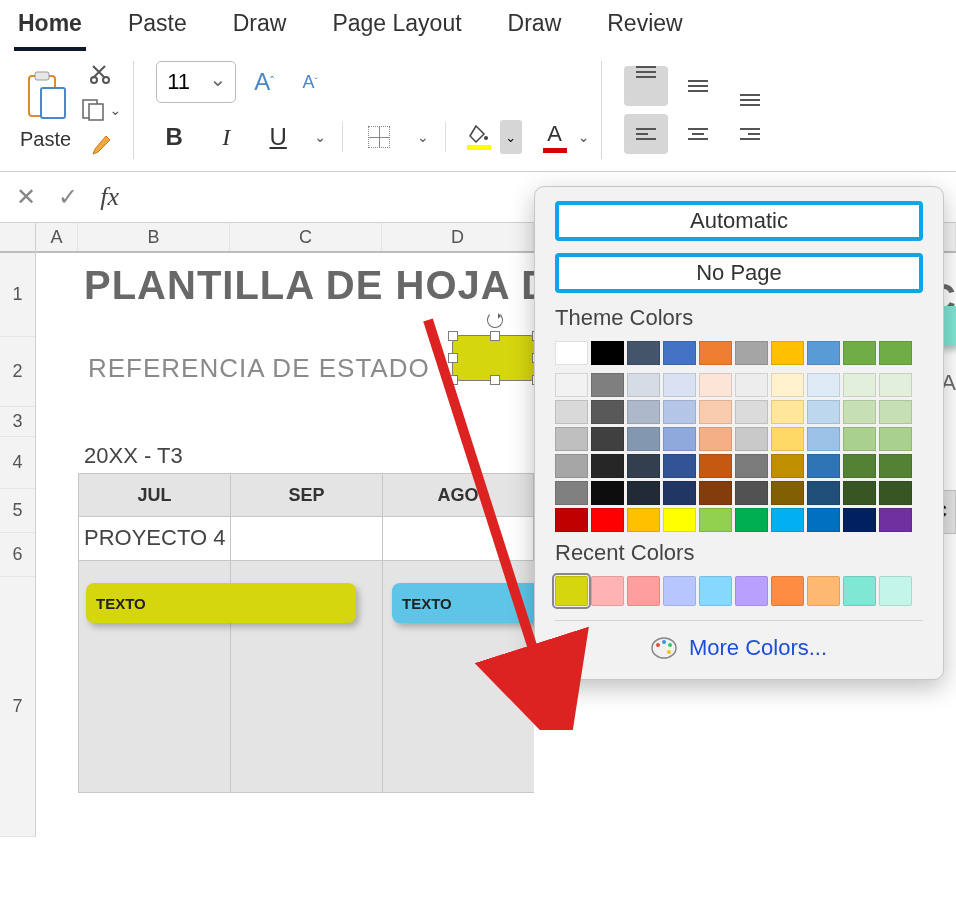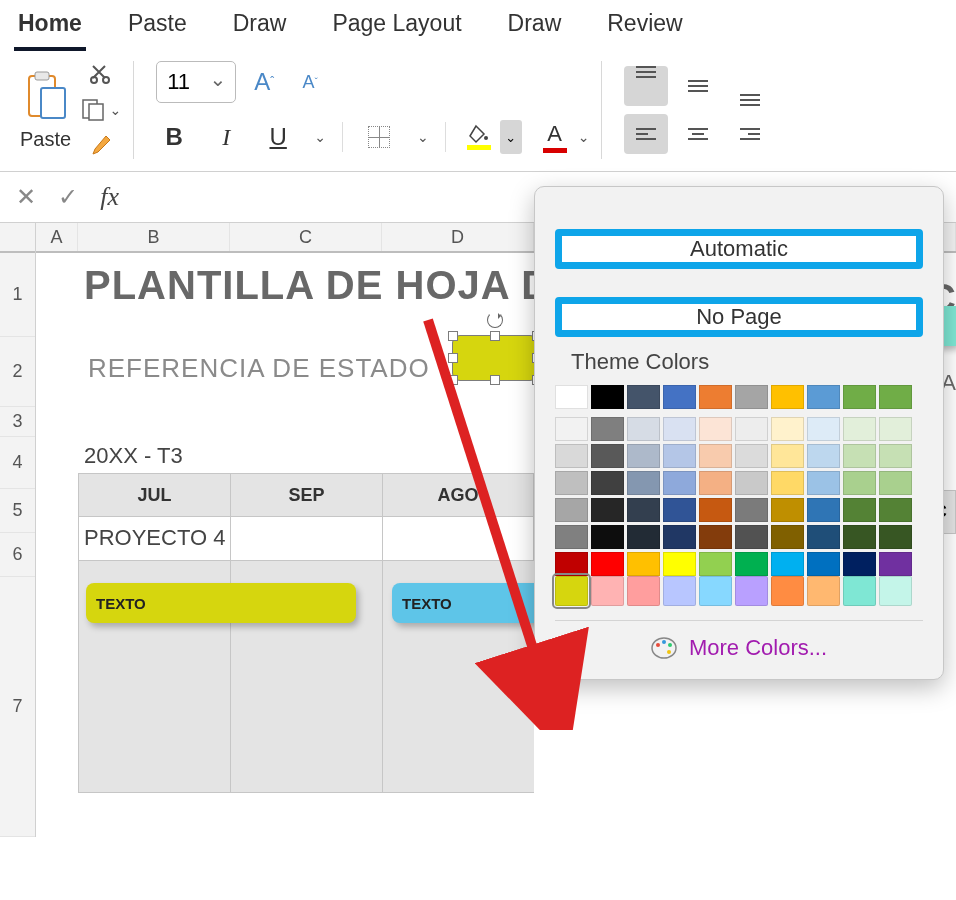--- a/index.html
+++ b/index.html
@@ -108,31 +108,31 @@
 .handle { position: absolute; width: 10px; height: 10px; background: #fff; border: 1px solid #7c7c7c; }
 .h-tl { left: -5px; top: -5px; } .h-tr { right: -5px; top: -5px; }
 .h-bl { left: -5px; bottom: -5px; } .h-br { right: -5px; bottom: -5px; }
 .h-tc { left: 50%; top: -5px; margin-left: -5px; } .h-bc { left: 50%; bottom: -5px; margin-left: -5px; }
 .h-lc { left: -5px; top: 50%; margin-top: -5px; } .h-rc { right: -5px; top: 50%; margin-top: -5px; }
 .rot { position: absolute; left: 50%; top: -24px; margin-left: -8px; width: 16px; height: 16px; border: 1.5px solid #666; border-radius: 50%; border-top-color: transparent; }
 .rot::after { content: ""; position: absolute; right: -2px; top: 0px; border: 3px solid transparent; border-left-color: #666; }
 
 
 .popup { position: absolute; left: 534px; top: 186px; width: 410px; background: #f2f2f2; border: 1px solid #c7c7c7; border-radius: 10px; box-shadow: 0 8px 24px rgba(0,0,0,.25); padding: 14px 20px 4px 20px; z-index: 20; }
-.popup .bigbtn { width: 100%; height: 40px; background: #fff; border: 7px solid #0ea5e9; border-radius: 4px; font-size: 22px; color: #333; margin-bottom: 12px; display: flex; align-items: center; justify-content: center; cursor: pointer; margin-top: 28px; }
-.popup h4 { font-size: 22px; font-weight: 400; color: #444; margin: 8px 0 10px 16px; }
+.popup .bigbtn { width: 100%; height: 40px; background: #fff; border: 4px solid #0ea5e9; border-radius: 4px; font-size: 22px; color: #333; margin-bottom: 12px; display: flex; align-items: center; justify-content: center; cursor: pointer; }
+.popup h4 { font-size: 22px; font-weight: 400; color: #444; margin: 8px 0 10px 0; }
 .theme-row { display: flex; gap: 3px; margin-bottom: 3px; }
 .theme-top { margin-bottom: 8px; }
 .sw { width: 33px; height: 24px; border: 1px solid rgba(0,0,0,.12); cursor: pointer; }
 .theme-row.shades .sw { height: 24px; }
 .std-row { display: flex; gap: 3px; }
 .recent-row { display: flex; gap: 3px; }
 .recent-row .sw { width: 33px; height: 30px; border-radius: 2px; }
 .recent-row .sw.sel { outline: 2px solid #888; outline-offset: 1px; }
-.more { border-top: 1px solid #d4d4d4; margin-top: 14px; padding: 14px 0; display: flex; align-items: center; justify-content: center; gap: 12px; font-size: 22px; color: #a21caf; cursor: pointer; }
+.more { border-top: 1px solid #d4d4d4; margin-top: 14px; padding: 14px 0; display: flex; align-items: center; justify-content: center; gap: 12px; font-size: 22px; color: #1d4ed8; cursor: pointer; }
 .palette-ico { width: 26px; height: 22px; }
 
 
 .arrow { position: absolute; left: 410px; top: 310px; width: 180px; height: 420px; pointer-events: none; z-index: 30; }
 
 .bar-right { position: absolute; left: 924px; top: 306px; width: 32px; height: 40px; background: #7fe7d4; border-radius: 8px 0 0 8px; box-shadow: 3px 4px 6px rgba(0,0,0,.25); }
 .right-title-chunk { position: absolute; right: 0; top: 276px; font-size: 40px; font-weight: 800; color: #686868; }
 .right-sub-chunk { position: absolute; right: 0; top: 370px; font-size: 22px; color: #6a6a6a; }
 .right-month-chunk { position: absolute; right: 0; top: 490px; width: 30px; height: 44px; background: #e4e4e4; border: 1px solid #c6c6c6; display: flex; align-items: center; justify-content: center; font-weight: 700; }
 </style>
@@ -425,20 +425,21 @@
       <div class="sw" style="background: rgb(255, 0, 0);"></div>
       <div class="sw" style="background: rgb(255, 192, 0);"></div>
       <div class="sw" style="background: rgb(255, 255, 0);"></div>
       <div class="sw" style="background: rgb(146, 208, 80);"></div>
       <div class="sw" style="background: rgb(0, 176, 80);"></div>
       <div class="sw" style="background: rgb(0, 176, 240);"></div>
       <div class="sw" style="background: rgb(0, 112, 192);"></div>
       <div class="sw" style="background: rgb(0, 32, 96);"></div>
       <div class="sw" style="background: rgb(112, 48, 160);"></div>
     </div>
+  <h4>Recent Colors</h4>
   <div id="recent-row" class="recent-row">
       <div class="sw sel" style="background: rgb(214, 214, 14);"></div>
       <div class="sw" style="background: rgb(255, 179, 179);"></div>
       <div class="sw" style="background: rgb(255, 158, 158);"></div>
       <div class="sw" style="background: rgb(184, 198, 255);"></div>
       <div class="sw" style="background: rgb(135, 216, 255);"></div>
       <div class="sw" style="background: rgb(185, 160, 255);"></div>
       <div class="sw" style="background: rgb(255, 140, 66);"></div>
       <div class="sw" style="background: rgb(255, 184, 112);"></div>
       <div class="sw" style="background: rgb(127, 231, 212);"></div>

